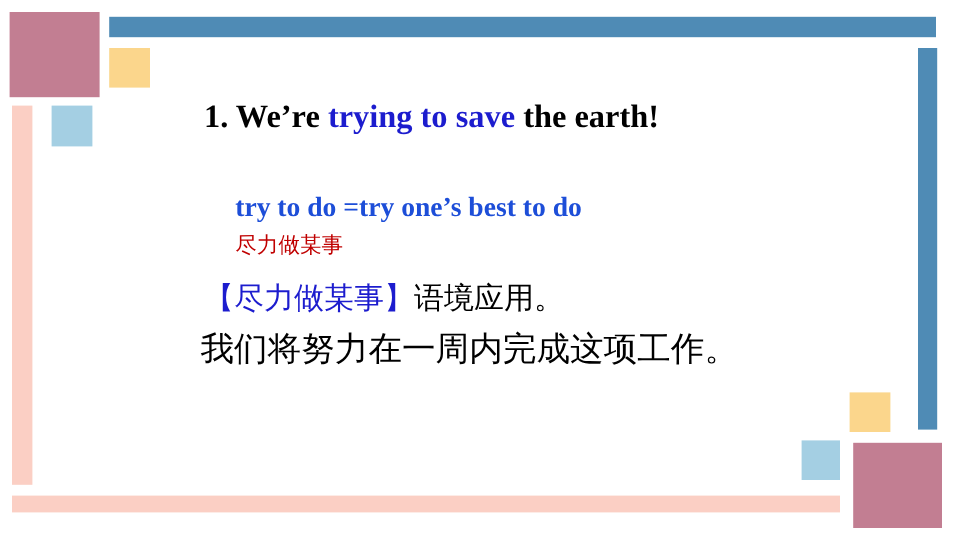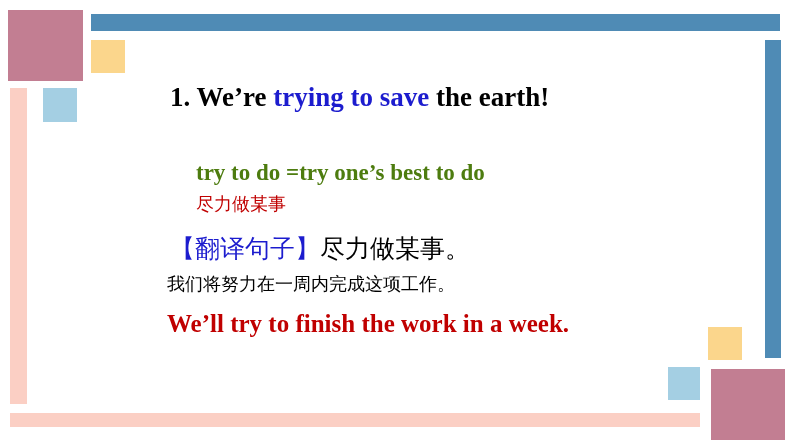--- a/index.html
+++ b/index.html
@@ -40,24 +40,24 @@
     height: 447px;
   }
   .line {
     position: absolute;
     white-space: nowrap;
     font-family: "Liberation Serif", serif;
   }
 
   .l1 { left: 170px; top: 82px;  font-size: 27px; font-weight: bold; color: #000000; }
   .l2 { left: 196px; top: 113px; font-size: 27px; color: #000000; }
-  .l3 { left: 196px; top: 160px; font-size: 23px; font-weight: bold; color: #4d7c0f; font-family: Liberation Serif, serif; }
+  .l3 { left: 196px; top: 160px; font-size: 23px; font-weight: bold; color: #1d4ed8; font-family: Liberation Serif, serif; }
   .l4 { left: 196px; top: 192px; font-size: 18px; color: #C00000; }
   .l5 { left: 170px; top: 232px; font-size: 25px; color: #000000; }
-  .l6 { left: 167px; top: 272px; font-size: 18px; color: #000000; }
+  .l6 { left: 167px; top: 272px; font-size: 28px; color: #000000; }
   .l7 { left: 167px; top: 310px; font-size: 25px; font-weight: bold; color: #C00000; }
 
   .t-blue  { color: #1C1CCE; }
   .t-black { color: #000000; }
 </style>
 </head>
 <body>
 
 <div id="slide">
 
@@ -75,20 +75,19 @@
 
   <div class="content">
 
     <div class="line l1"><span class="t-black">1. </span><span class="t-black">We’re </span><span class="t-blue">trying to save</span><span class="t-black"> the earth!</span></div>
 
 
     <div class="line l3">try to do =try one’s best to do</div>
 
     <div class="line l4">尽力做某事</div>
 
-    <div class="line l5"><span class="t-blue">【翻译句子】</span><span class="t-black">尽力做某事。</span></div>
+    <div class="line l5"><span class="t-blue">【尽力做某事】</span><span class="t-black">语境应用。</span></div>
 
     <div class="line l6">我们将努力在一周内完成这项工作。</div>
 
-    <div class="line l7">We’ll try to finish the work in a week.</div>
 
   </div>
 </div>
 
 </body></html>

